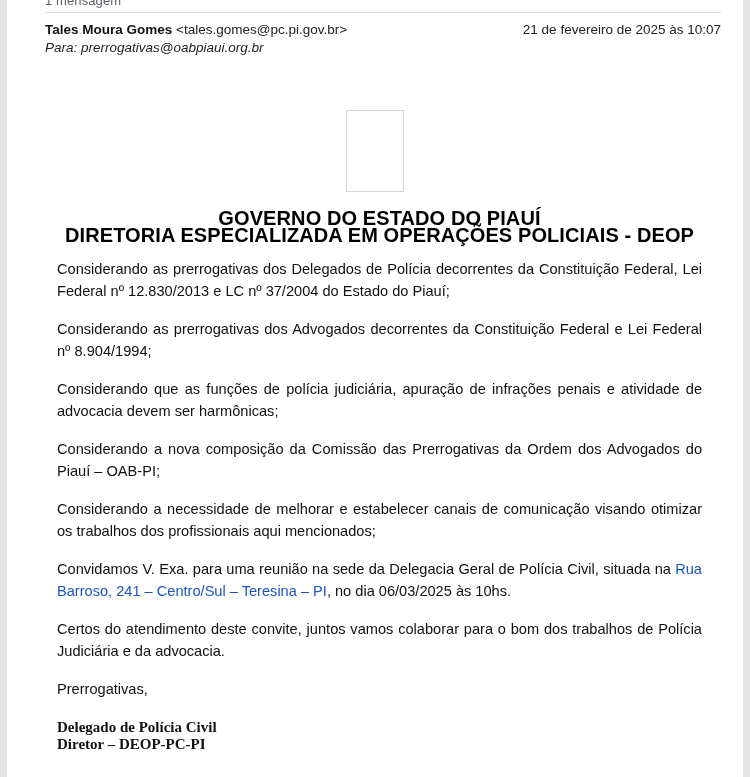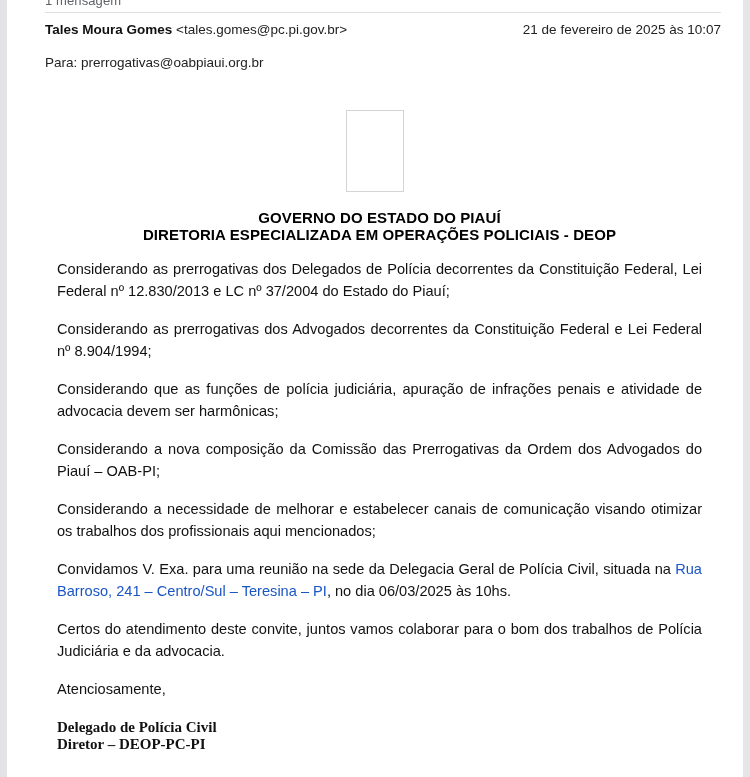--- a/index.html
+++ b/index.html
@@ -91,24 +91,25 @@
   .sender-email {
     font-weight: normal;
     color: #222;
   }
   .sent-date {
     white-space: nowrap;
     color: #222;
     font-size: 13.5px;
   }
   .recipient-line {
-    margin-top: 16px;
+    margin-top: 1px;
     color: #222;
     font-size: 13.5px;
     white-space: nowrap;
+    font-style: italic;
   }
 
   
   .img-placeholder {
     position: absolute;
     top: 110px;
     left: 339px;
     width: 58px;
     height: 82px;
     border: 1px solid #d4d4d4;
@@ -119,21 +120,21 @@
   
   .letter {
     position: absolute;
     top: 210px;
     left: 50px;
     width: 645px;
   }
   .title-block {
     text-align: center;
     font-weight: bold;
-    font-size: 15px;
+    font-size: 20px;
     line-height: 16.6px;
     letter-spacing: .1px;
     color: #000;
     margin-bottom: 16px;
   }
   .title-block div {
     white-space: nowrap;
   }
   .para {
     text-align: justify;
@@ -207,21 +208,21 @@
       <p class="para">Considerando as prerrogativas dos Delegados de Polícia decorrentes da Constituição Federal, Lei Federal nº 12.830/2013 e LC nº 37/2004 do Estado do Piauí;</p>
       <p class="para">Considerando as prerrogativas dos Advogados decorrentes da Constituição Federal e Lei Federal nº 8.904/1994;</p>
       <p class="para">Considerando que as funções de polícia judiciária, apuração de infrações penais e atividade de advocacia devem ser harmônicas;</p>
       <p class="para">Considerando a nova composição da Comissão das Prerrogativas da Ordem dos Advogados do Piauí – OAB-PI;</p>
       <p class="para">Considerando a necessidade de melhorar e estabelecer canais de comunicação visando otimizar os trabalhos dos profissionais aqui mencionados;</p>
 
       <p class="para"><span>Convidamos V. Exa. para uma reunião na sede da Delegacia Geral de Polícia Civil, situada na </span><a class="link" href="#">Rua Barroso, 241 – Centro/Sul – Teresina – PI</a><span>, no dia 06/03/2025 às 10hs.</span></p>
 
       <p class="para">Certos do atendimento deste convite, juntos vamos colaborar para o bom dos trabalhos de Polícia Judiciária e da advocacia.</p>
 
-      <p class="salutation">Atenciosamente,</p>
+      <p class="salutation">Prerrogativas,</p>
 
       <div class="signature">
         <div>Delegado de Polícia Civil</div>
         <div>Diretor – DEOP-PC-PI</div>
       </div>
 
     </div>
   </div>
 </div>
 

